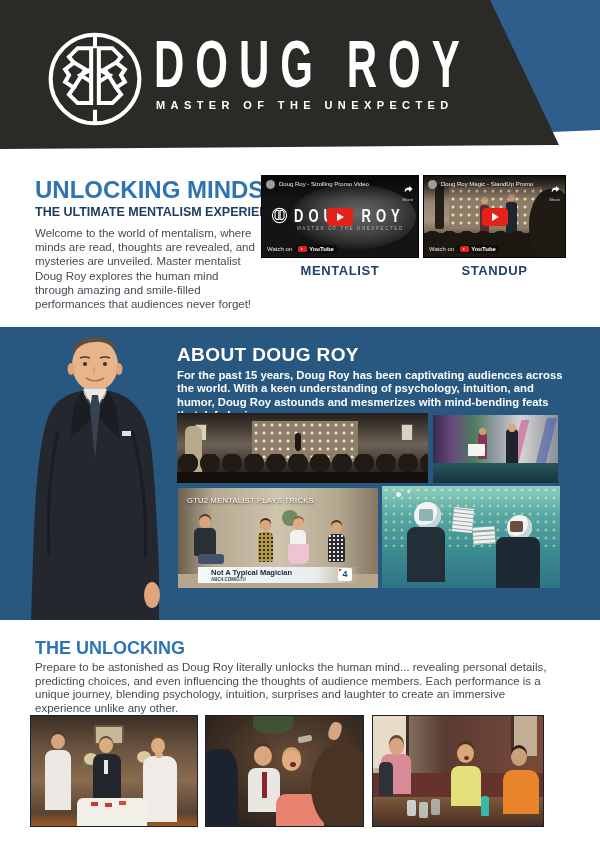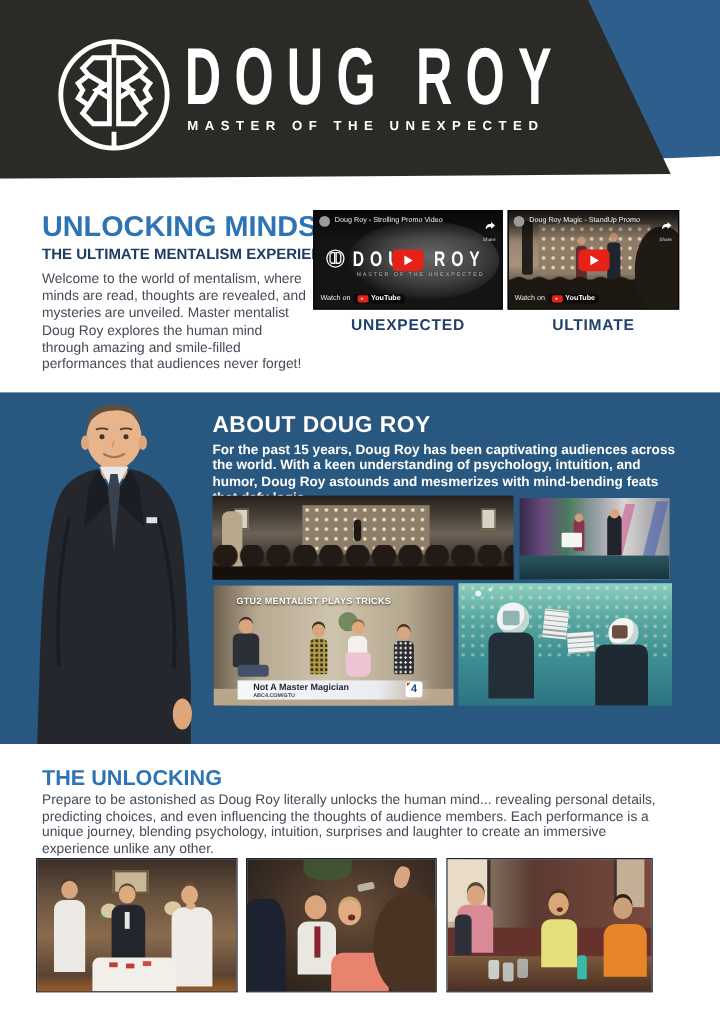--- a/index.html
+++ b/index.html
@@ -87,21 +87,21 @@
     color:#ffffff; letter-spacing:.4px; }
   .about-body { position:absolute; left:177px; top:369px; width:388px; font-size:11.3px;
     font-weight:bold; color:#fdfdfd; line-height:13.3px; }
 
   .ph { position:absolute; overflow:hidden; }
   .phA { left:177px; top:413px; width:251px; height:70px; }
   .phB { left:433px; top:415px; width:125px; height:68px; }
   .phC { left:178px; top:488px; width:200px; height:100px; }
   .phD { left:382px; top:486px; width:178px; height:102px; }
 
-  .tv-caption { position:absolute; left:19px; top:8px; font-size:7.5px; font-weight:bold; color:#fff;
+  .tv-caption { position:absolute; left:9px; top:8px; font-size:7.5px; font-weight:normal; color:#fff;
     letter-spacing:.3px; text-shadow:0 1px 2px rgba(0,0,0,.8); z-index:6; white-space:nowrap; }
   .lower-third { position:absolute; left:20px; bottom:5px; width:162px; height:16px; z-index:6;
     background:linear-gradient(90deg, #f5f7f9 0%, #e9edf2 72%, rgba(233,237,242,0) 100%); }
   .lt-title { position:absolute; left:13px; top:1px; font-size:7.5px; font-weight:bold; color:#1e2632; white-space:nowrap; }
   .lt-url { position:absolute; left:13px; top:10px; font-size:4.5px; font-weight:bold; color:#3c4654; white-space:nowrap; }
   .ch-badge { position:absolute; left:140px; top:1px; width:14px; height:13px; background:#fff;
     border-radius:2px; text-align:center; font-size:9px; font-weight:bold; color:#15427a; line-height:13px; }
   .ch-badge::before { content:""; position:absolute; left:1px; top:1px; border-style:solid;
     border-width:3px 3px 0 0; border-color:#c23b2e transparent transparent transparent; }
 
@@ -173,21 +173,21 @@
       <div class="t1-tag">MASTER OF THE UNEXPECTED</div>
       <div class="vt-play"></div>
       <div class="vt-watch">
         <span>Watch on</span>
         <span class="yt-pill">
           <span class="yt-ico"></span>
           <span class="yt-word">YouTube</span>
         </span>
       </div>
     </div>
-    <div class="vid-label vl1">UNEXPECTED</div>
+    <div class="vid-label vl1">MENTALIST</div>
 
     <div class="vt vt2">
       <div class="t2-bg"></div>
       <div class="t2-backdrop lights" style="background-color:#8d7c67;"></div>
       <div class="t2-pillar"></div>
       <div class="person" style="left:40%; top:26%;">
         <div class="p-head"></div>
         <div class="p-body" style="width:9px;height:28px;background:#5e2c30;"></div>
       </div>
       <div class="person" style="left:58%; top:22%;">
@@ -207,21 +207,21 @@
       </div>
       <div class="vt-play"></div>
       <div class="vt-watch">
         <span>Watch on</span>
         <span class="yt-pill">
           <span class="yt-ico"></span>
           <span class="yt-word">YouTube</span>
         </span>
       </div>
     </div>
-    <div class="vid-label vl2">ULTIMATE</div>
+    <div class="vid-label vl2">STANDUP</div>
   </section>
 
   <section>
     <div class="about-band"></div>
 
     <div class="doug">
       <svg viewBox="0 0 185 293" width="185" height="293">
         <g>
           <rect x="84" y="52" width="22" height="20" fill="#d9a179"></rect>
           <ellipse cx="95" cy="38" rx="23" ry="26" fill="#e8b48c"></ellipse>
@@ -279,21 +279,21 @@
       <div class="blob" style="left:20px;top:66px;width:26px;height:10px;background:#44516b;border-radius:3px;"></div>
       <div class="blob" style="left:80px;top:44px;width:15px;height:30px;border-radius:5px 5px 2px 2px;background:#b49a3e;background-image:radial-gradient(#2b2b2b 1px, transparent 1.4px);background-size:4px 4px;"></div>
       <div class="blob" style="left:82px;top:32px;width:11px;height:11px;border-radius:50%;background:#d9a57e;box-shadow:0 -2px 0 #3c2d20;"></div>
       <div class="blob" style="left:112px;top:42px;width:16px;height:14px;background:#f3f0ee;border-radius:5px 5px 0 0;"></div>
       <div class="blob" style="left:110px;top:56px;width:21px;height:20px;background:#ecc4d4;border-radius:2px 2px 6px 6px;"></div>
       <div class="blob" style="left:115px;top:30px;width:11px;height:11px;border-radius:50%;background:#dcab80;box-shadow:0 -2px 0 #8a6a44;"></div>
       <div class="blob" style="left:150px;top:46px;width:17px;height:28px;border-radius:5px 5px 2px 2px;background:#2c2c30;background-image:radial-gradient(#e8e8e8 .8px, transparent 1.2px);background-size:4px 4px;"></div>
       <div class="blob" style="left:153px;top:34px;width:11px;height:11px;border-radius:50%;background:#d9a57e;box-shadow:0 -2px 0 #4a2e1e;"></div>
       <div class="blob" style="left:0;right:0;bottom:0;height:14%;background:#b7a68c;"></div>
       <div class="lower-third">
-        <span class="lt-title">Not A Master Magician</span>
+        <span class="lt-title">Not A Typical Magician</span>
         <span class="lt-url">ABC4.COM/GTU</span>
         <span class="ch-badge">4</span>
       </div>
     </div>
 
     <div class="ph phD" style="background:linear-gradient(180deg,#8ecfc0 0%,#58a8a2 28%,#3c8d92 62%,#2e7484 100%);">
       <div class="blob lights" style="left:0;top:0;right:0;height:60%;opacity:.5;"></div>
       <div class="blob" style="left:18%;top:16%;width:27px;height:27px;border-radius:50%;background:#f2f4f4;box-shadow:inset -4px -4px 0 #c3d6d4;"></div>
       <div class="blob" style="left:21%;top:23%;width:14px;height:12px;background:#8fb4b4;border-radius:2px;"></div>
       <div class="blob" style="left:14%;top:40%;width:38px;height:55px;background:#232f38;border-radius:8px 8px 0 0;"></div>

